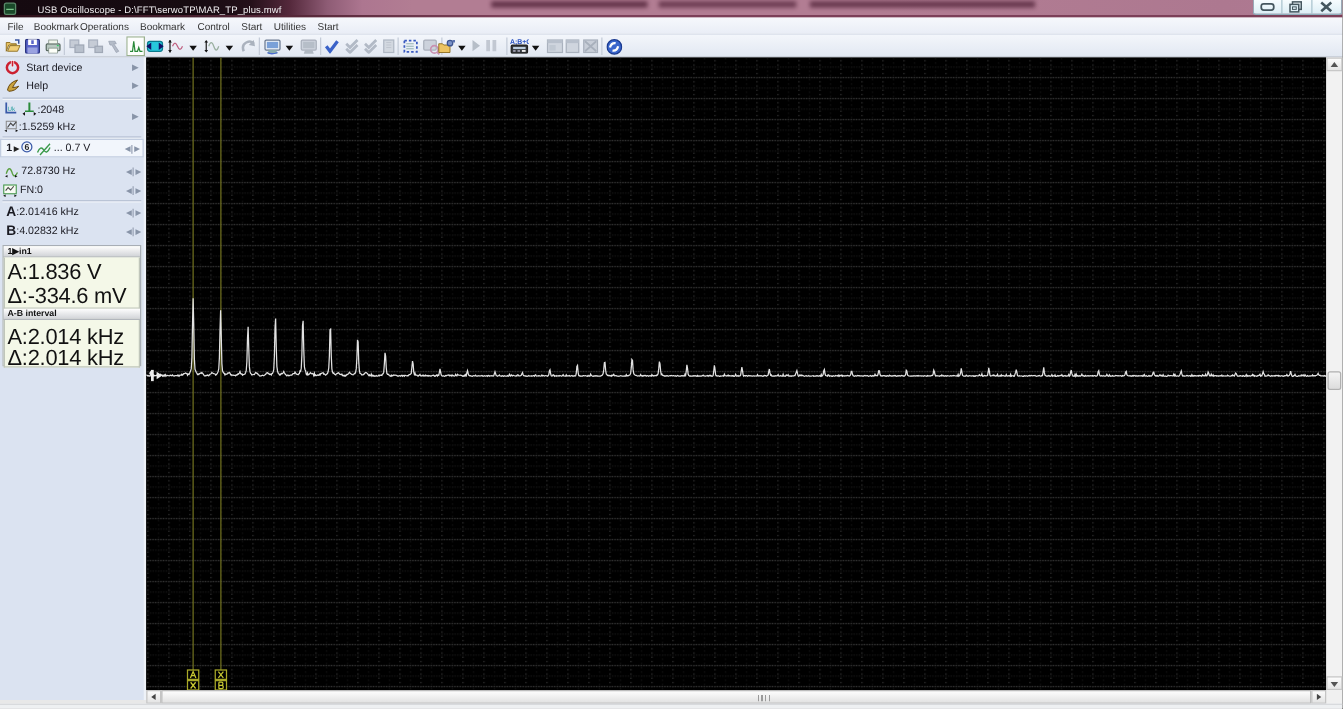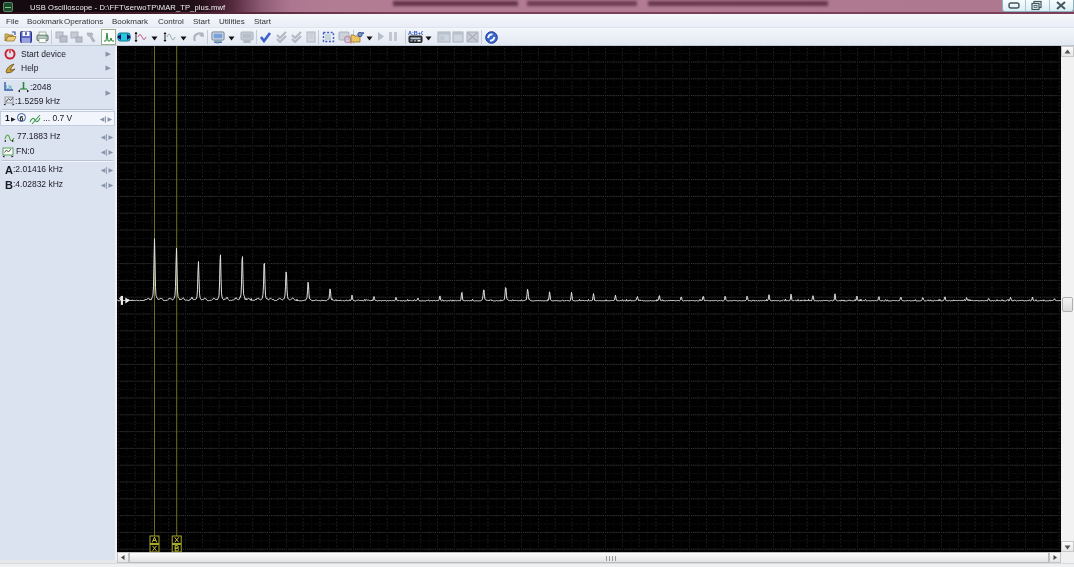--- a/index.html
+++ b/index.html
@@ -370,21 +370,21 @@
         <span class="stx" style="left:42px">... 0.7 V</span>
         <span class="arr2"><span class="al">◀</span><span class="am"></span><span class="ar">▶</span></span>
       </div>
 <div class="srow" style="top:84px;height:14px">
         <span class="sic" style="left:3px;top:1px">
           <svg width="13" height="12" viewBox="0 0 13 12">
             <path d="M2 8 q2.5 -8 5 0 q1.5 4 4 -1" fill="none" stroke="#5aa040" stroke-width="1.1"></path>
             <path d="M1 10 l2 -1 v2 Z M11 10 l-2 -1 v2 Z" fill="#111"></path>
           </svg>
         </span>
-        <span class="stx" style="left:17px">77.1883 Hz</span>
+        <span class="stx" style="left:17px">72.8730 Hz</span>
         <span class="arr2"><span class="al">◀</span><span class="am"></span><span class="ar">▶</span></span>
       </div>
 <div class="srow" style="top:99px;height:14px">
         <span class="sic" style="left:2px;top:1px">
           <svg width="13" height="12" viewBox="0 0 13 12">
             <rect x="1" y="2" width="10" height="7" fill="#f8fbf4" stroke="#4a9a50" stroke-width="0.9"></rect>
             <path d="M2.5 6.5 l2 -2.5 2 2 2.5 -3" stroke="#444" fill="none" stroke-width="0.9"></path>
             <path d="M0.5 10.5 l2 -1 v2 Z M11.5 10.5 l-2 -1 v2 Z" fill="#111"></path>
           </svg>
         </span>
@@ -395,20 +395,30 @@
 <div class="srow" style="top:117px;height:14px">
         <span class="stx" style="left:5px;font-size:11px;font-weight:bold">A</span>
         <span class="stx" style="left:13px">:2.01416 kHz</span>
         <span class="arr2"><span class="al">◀</span><span class="am"></span><span class="ar">▶</span></span>
       </div>
 <div class="srow" style="top:132px;height:14px">
         <span class="stx" style="left:5px;font-size:11px;font-weight:bold">B</span>
         <span class="stx" style="left:13px">:4.02832 kHz</span>
         <span class="arr2"><span class="al">◀</span><span class="am"></span><span class="ar">▶</span></span>
       </div>
+<div id="mpanel">
+  <div class="phdr" style="top:0px">1▶in1</div>
+  <div class="pbody" style="top:9px;height:41px"></div>
+  <div class="pbig" style="top:10px">A:1.836 V</div>
+  <div class="pbig" style="top:29px">Δ:-334.6 mV</div>
+  <div class="phdr" style="top:50px">A-B interval</div>
+  <div class="pbody" style="top:59px;height:38px"></div>
+  <div class="pbig" style="top:62px">A:2.014 kHz</div>
+  <div class="pbig" style="top:79px">Δ:2.014 kHz</div>
+</div>
 </div>
   <div id="plot">
       <svg width="944" height="506" viewBox="0 0 944 506">
 
 <defs>
 <pattern id="gmaj" width="16.8" height="16.8" x="0.85" y="15.5" patternUnits="userSpaceOnUse">
 <rect x="0.0" y="0" width="1" height="1" fill="#454545"></rect>
             <rect x="2.1" y="0" width="1" height="1" fill="#454545"></rect>
             <rect x="4.2" y="0" width="1" height="1" fill="#454545"></rect>
             <rect x="6.3" y="0" width="1" height="1" fill="#454545"></rect>

